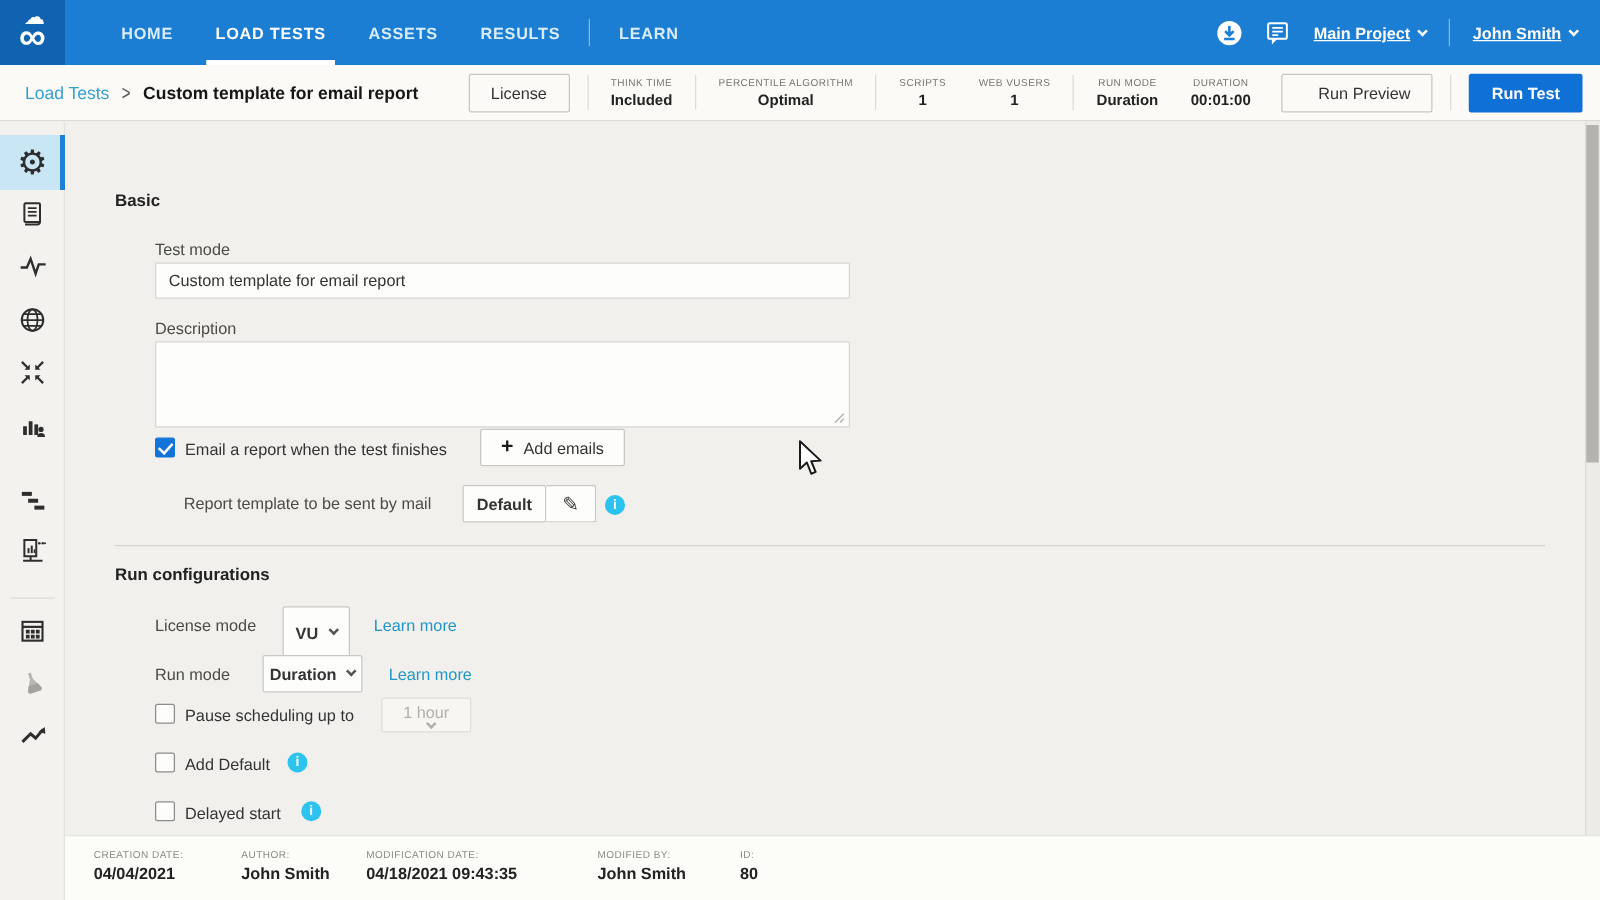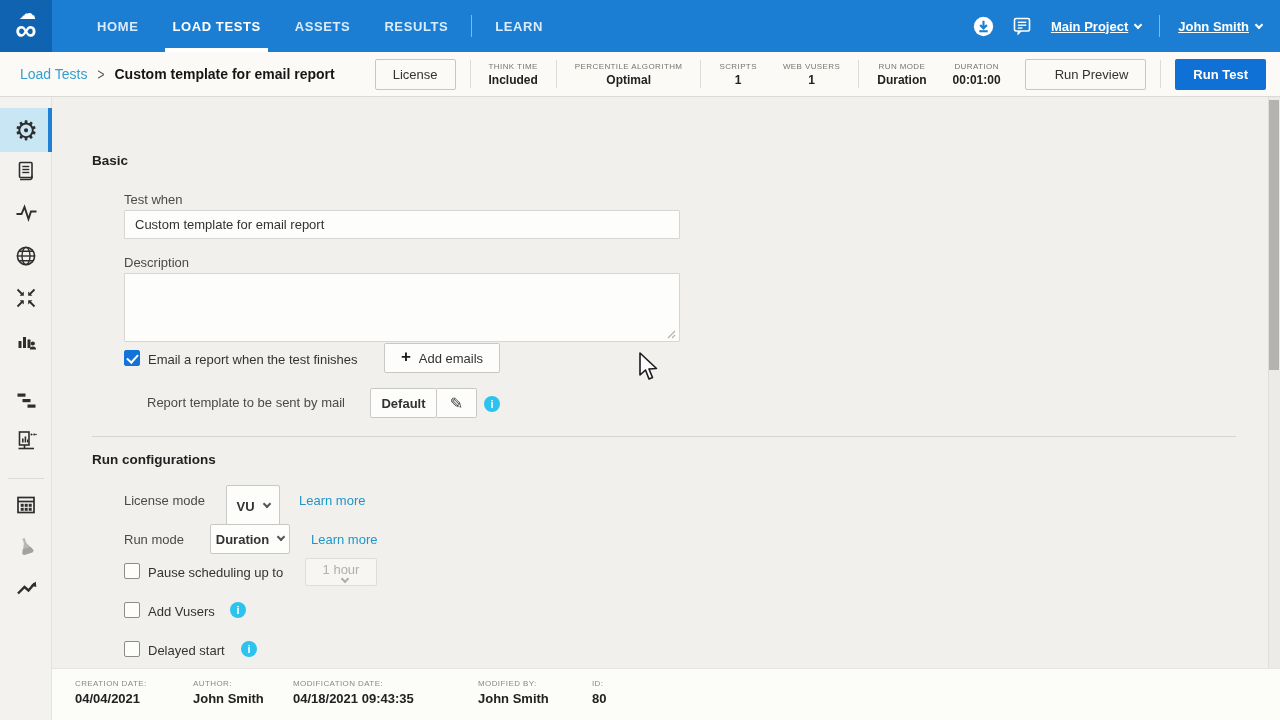--- a/index.html
+++ b/index.html
@@ -297,21 +297,21 @@
       <path d="M3 17.5 L9.5 11 L13.5 14.5 L19.5 7.5" fill="none" stroke="#2e2e2e" stroke-width="2.4"></path>
       <polygon points="20.8,5.5 21.3,11 15.8,9.5" fill="#2e2e2e"></polygon>
     </svg>
   </div>
 </div>
 
 <div class="content">
 
   <div class="sect-title" style="left:40px; top:56px;">Basic</div>
 
-  <div class="flabel" style="left:72px; top:95px;">Test when</div>
+  <div class="flabel" style="left:72px; top:95px;">Test mode</div>
   <input class="tinput" style="left: 72px; top: 113px; width: 556px; height: 29px;" value="Custom template for email report">
 
   <div class="flabel" style="left:72px; top:158px;">Description</div>
   <textarea class="tinput" style="left: 72px; top: 176px; width: 556px; height: 69px;" value=""></textarea>
   <svg class="grip" style="left:614px; top:232px;" viewBox="0 0 10 10">
     <path d="M9 2 L2 9 M9 6 L6 9" stroke="#b3b2af" stroke-width="1.2" fill="none"></path>
   </svg>
 
   <span class="cb checked" style="left:72px; top:253px;"></span>
   <div class="flabel" style="left:96px; top:255px; color:#333;">Email a report when the test finishes</div>
@@ -348,21 +348,21 @@
   <span class="link" style="left:259px; top:435px;">Learn more</span>
 
   <span class="cb" style="left:72px; top:466px;"></span>
   <div class="flabel" style="left:96px; top:468px; color:#333;">Pause scheduling up to</div>
   <div class="combo disabled" style="left:253px; top:461px; width:72px; height:28px; gap:3px;">
     <span>1 hour</span>
     <i class="chev"></i>
   </div>
 
   <span class="cb" style="left:72px; top:505px;"></span>
-  <div class="flabel" style="left:96px; top:507px; color:#333;">Add Vusers</div>
+  <div class="flabel" style="left:96px; top:507px; color:#333;">Add Default</div>
   <span class="info" style="left:178px; top:505px;"></span>
 
   <span class="cb" style="left:72px; top:544px;"></span>
   <div class="flabel" style="left:96px; top:546px; color:#333;">Delayed start</div>
   <span class="info" style="left:189px; top:544px;"></span>
 </div>
 
 <div class="scroll-track"></div>
 <div class="scroll-thumb"></div>
 

